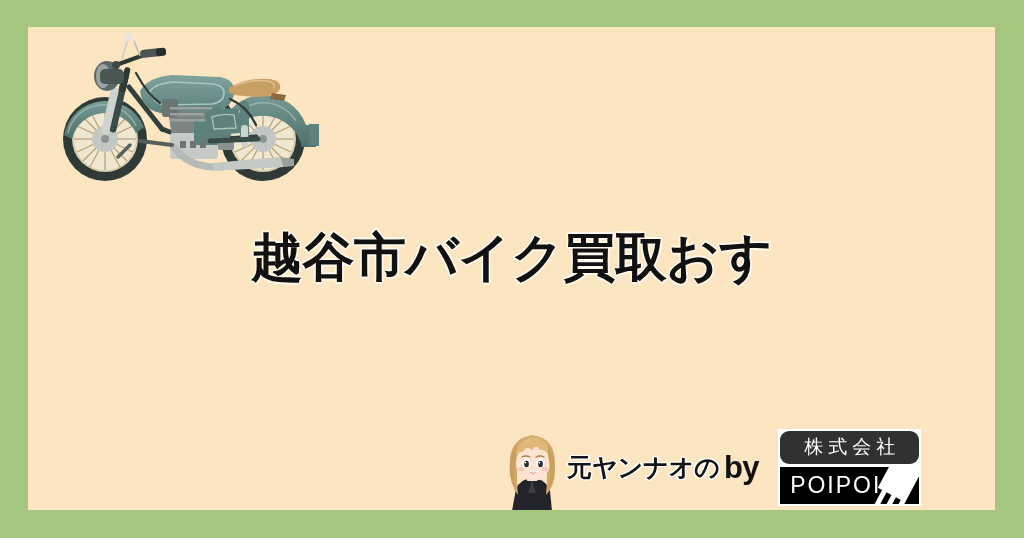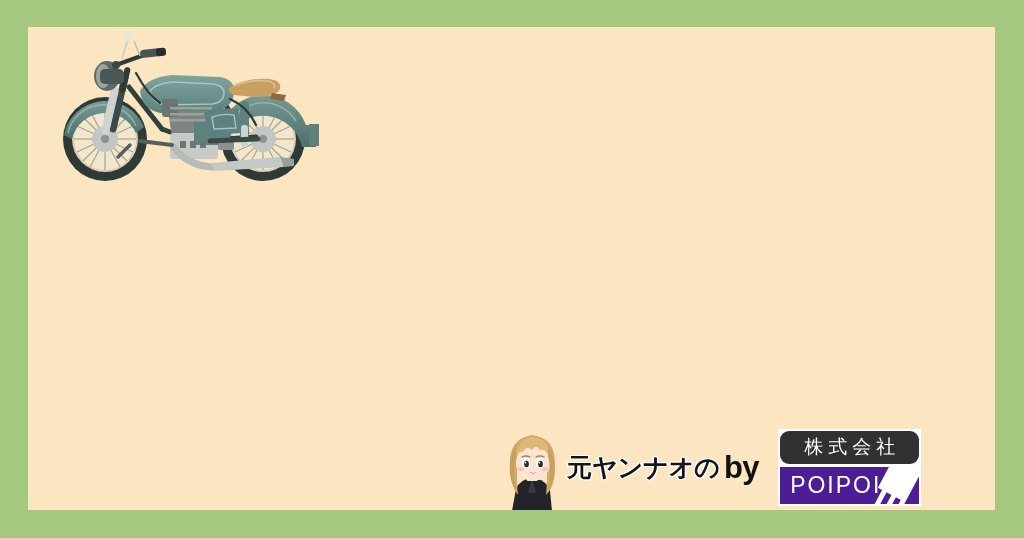--- a/index.html
+++ b/index.html
@@ -124,21 +124,21 @@
     align-items: center;
     justify-content: center;
     font-size: 19px;
     font-weight: 400;
     letter-spacing: 5px;
     text-indent: 5px;
     border-radius: 9px;
   }
   .corp-bottom {
     position: relative;
-    background: #4c1d95;
+    background: #000000;
     color: #ffffff;
     height: 37px;
     margin-top: 3px;
     display: flex;
     align-items: center;
     overflow: hidden;
   }
   .corp-bottom .poipoi {
     font-size: 23px;
     font-weight: 400;
@@ -342,20 +342,21 @@
         </g>
 
         <g fill="none" stroke="#2f3a37" stroke-width="2.2" stroke-linecap="round">
           <path d="M92 44 Q104 66 116 74"></path>
           <path d="M186 70 Q204 78 212 96"></path>
         </g>
       </svg>
     </div>
 
     <h1 id="headline">
+      <span class="hl-line">越谷市バイク買取おす</span>
     </h1>
 
     <div id="credit">
 
       <div class="mascot">
         <svg viewBox="0 0 60 88" xmlns="http://www.w3.org/2000/svg">
 
           <path d="M14 66 Q18 56 30 55 Q44 56 48 68 L50 88 L10 88 Z" fill="#23232a"></path>
           <path d="M30 56 L34 70 L26 70 Z" fill="#3a3a44"></path>
 

